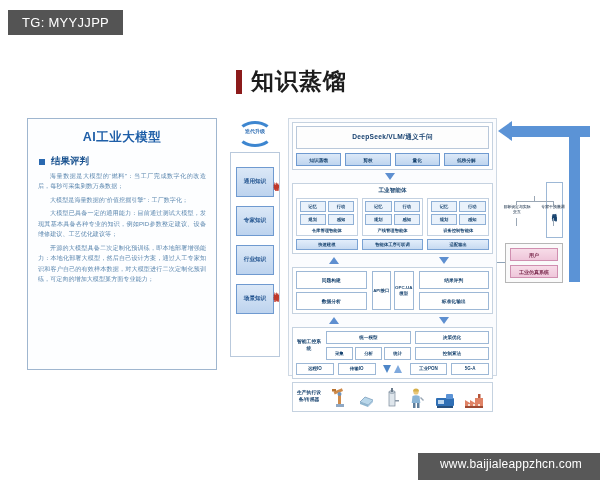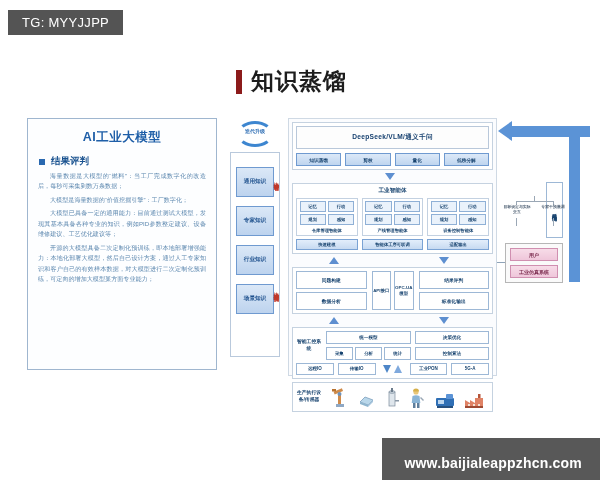--- a/index.html
+++ b/index.html
@@ -14,23 +14,22 @@
   
   .tag-tl {
     position: absolute; left: 8px; top: 10px;
     background: #545454; color: #fff;
     font-size: 13px; padding: 5px 14px;
     letter-spacing: .3px;
   }
   .tag-br {
     position: absolute; right: 0px; bottom: 0px;
     background: #585858; color: #fff;
-    font-size: 14px; padding: 17px 18px 9px 22px;
+    font-size: 12px; padding: 4px 18px 9px 22px;
     letter-spacing: .2px;
-    font-weight: bold;
   }
 
   
   .page-title {
     position: absolute; left: 236px; top: 66px;
     display: flex; align-items: center; gap: 9px;
   }
   .title-bar { width: 6px; height: 24px; background: #8c1b1b; }
   .title-text {
     font-size: 23px; font-weight: bold; color: #1d1d1d;

